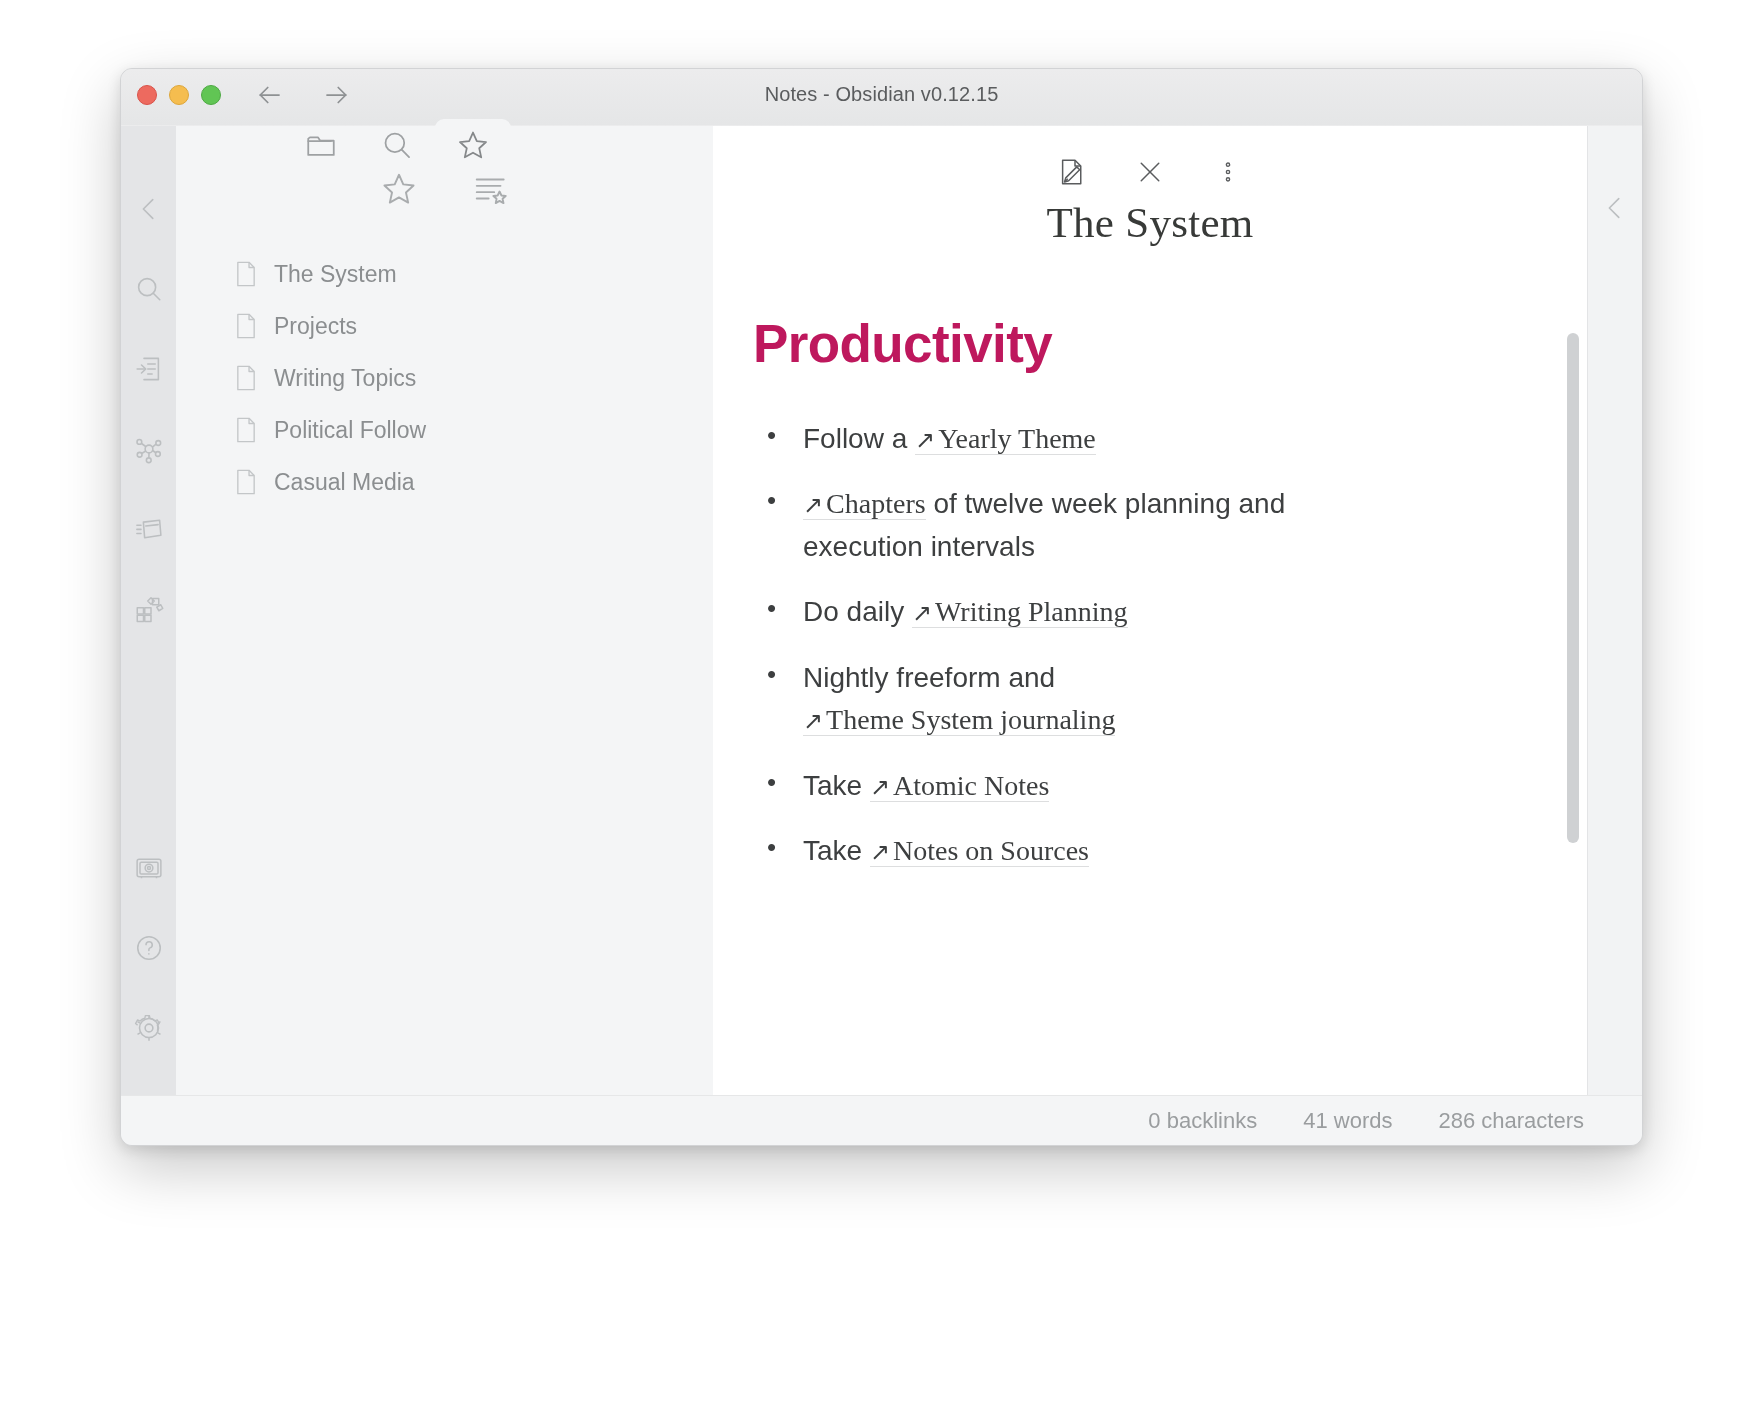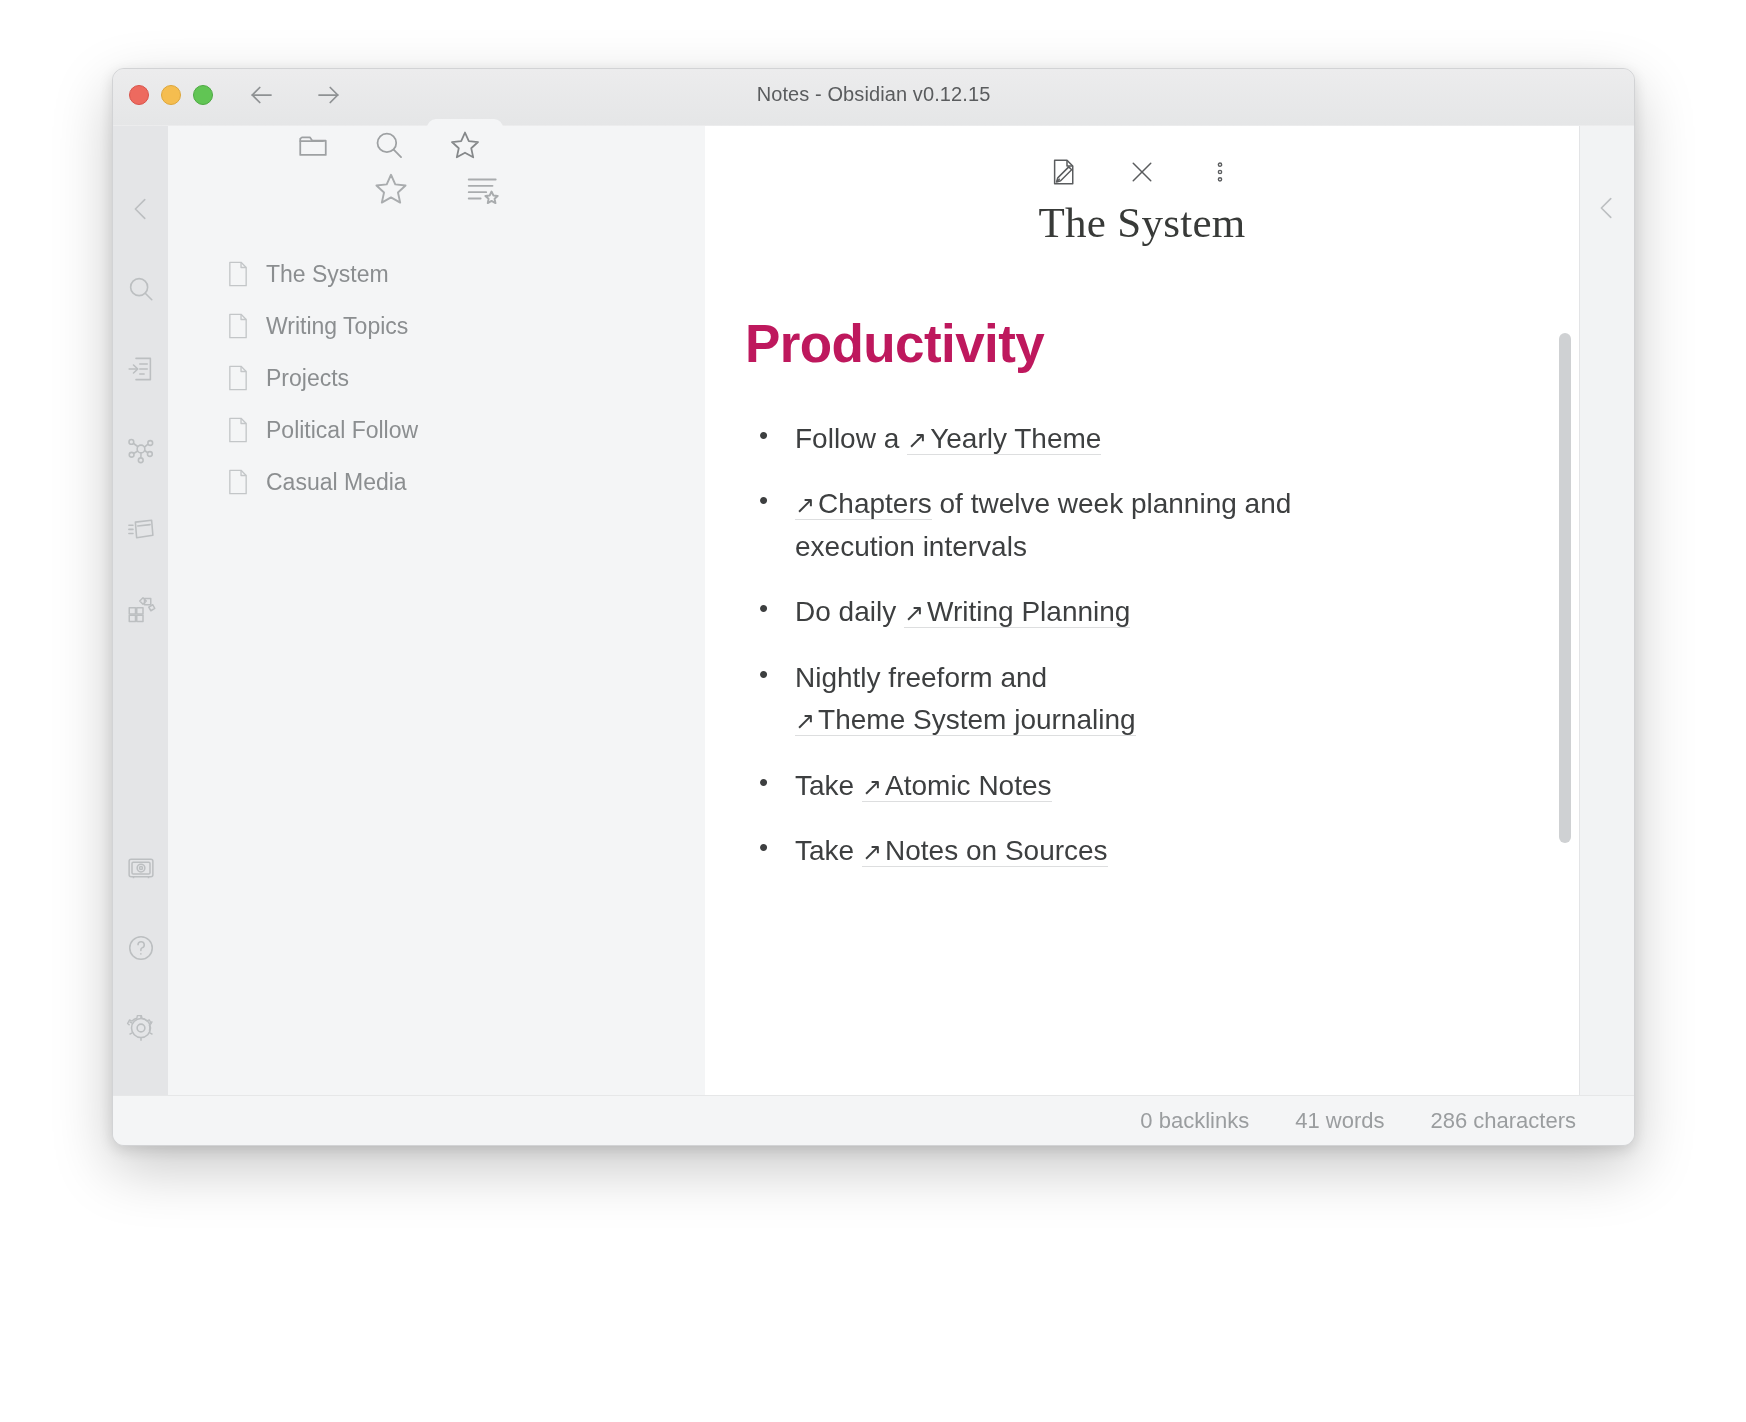--- a/index.html
+++ b/index.html
@@ -15,21 +15,21 @@
   #desktop {
     position: relative;
     width: 1746px;
     height: 1422px;
     background: #ffffff;
   }
 
   
   #window {
     position: absolute;
-    left: 112px;
+    left: 120px;
     top: 68px;
     width: 1523px;
     height: 1078px;
     border-radius: 12px;
     background: #e8e9ea;
     box-shadow: 0 22px 60px rgba(0,0,0,0.22), 0 4px 14px rgba(0,0,0,0.12);
     overflow: hidden;
     border: 1px solid #d2d3d5;
   }
 
@@ -254,20 +254,21 @@
     position: absolute;
     left: 14px;
     top: -2px;
     font-size: 26px;
     color: #3d3f40;
   }
   .md-link {
     border-bottom: 1px solid #dddedf;
     color: #3d3f40;
     white-space: nowrap;
+    font-family: Liberation Serif, serif;
   }
   .md-link .arrow { font-size: 24px; padding-right: 3px; }
 
   
   #note-scrollbar {
     position: absolute;
     right: 8px;
     top: 207px;
     width: 12px;
     height: 510px;
@@ -491,31 +492,31 @@
             <span class="file-label">The System</span>
           </div>
 
           <div class="file-item">
             <span class="file-icon">
               <svg width="24" height="28" viewBox="0 0 20 24" fill="none" stroke="currentColor" stroke-width="1.15" stroke-linejoin="round">
                 <path d="M3 2 L12.6 2 L17 6.4 L17 22 L3 22 Z"></path>
                 <polyline points="12.6,2 12.6,6.4 17,6.4"></polyline>
               </svg>
             </span>
-            <span class="file-label">Writing Topics</span>
+            <span class="file-label">Projects</span>
           </div>
 
           <div class="file-item">
             <span class="file-icon">
               <svg width="24" height="28" viewBox="0 0 20 24" fill="none" stroke="currentColor" stroke-width="1.15" stroke-linejoin="round">
                 <path d="M3 2 L12.6 2 L17 6.4 L17 22 L3 22 Z"></path>
                 <polyline points="12.6,2 12.6,6.4 17,6.4"></polyline>
               </svg>
             </span>
-            <span class="file-label">Projects</span>
+            <span class="file-label">Writing Topics</span>
           </div>
 
           <div class="file-item">
             <span class="file-icon">
               <svg width="24" height="28" viewBox="0 0 20 24" fill="none" stroke="currentColor" stroke-width="1.15" stroke-linejoin="round">
                 <path d="M3 2 L12.6 2 L17 6.4 L17 22 L3 22 Z"></path>
                 <polyline points="12.6,2 12.6,6.4 17,6.4"></polyline>
               </svg>
             </span>
             <span class="file-label">Political Follow</span>

